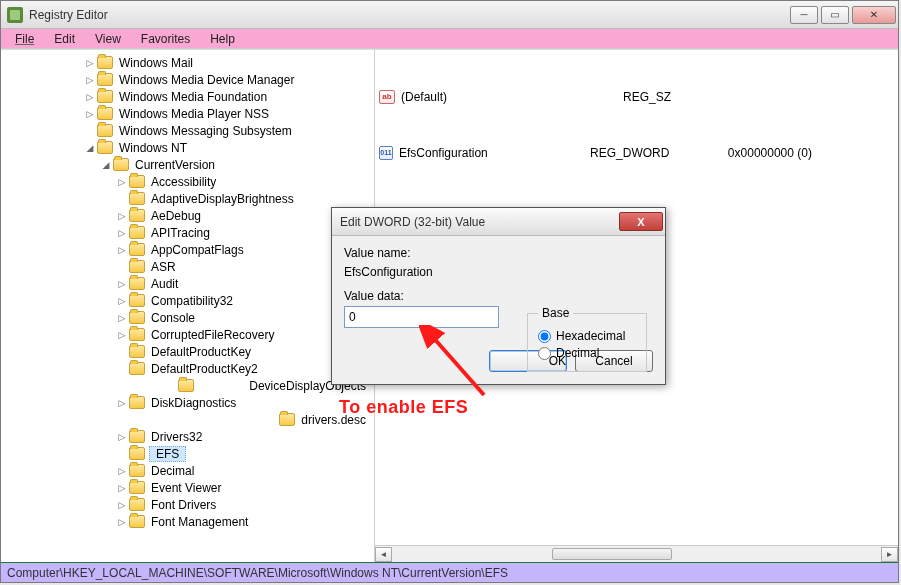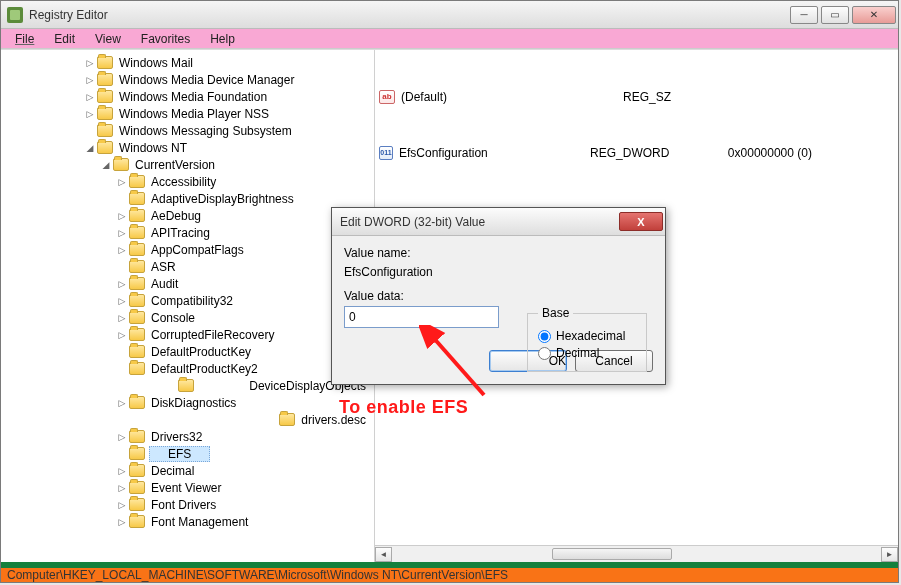--- a/index.html
+++ b/index.html
@@ -17,38 +17,38 @@
 .menubar { height:20px; background:#f9a8d4; display:flex; align-items:center; padding-left:6px; gap:4px; border-bottom:1px solid #ccc;}
 .menubar .menu { padding:2px 8px; color:#222; cursor:default;}
 
 .body-area { flex:1; display:flex; background:#fff; border-top:1px solid #ddd; position:relative; min-height:0;}
 .tree-pane { width:374px; border-right:1px solid #d0d0d0; overflow:hidden; position:relative; background:#fff;}
 .tree-inner { padding:4px 0 4px 4px; overflow-y:auto; height:100%;}
 .node { display:flex; align-items:center; height:17px; white-space:nowrap; padding-right:6px;}
 .node .tri { width:10px; text-align:center; color:#666; font-size:9px; cursor:default;}
 .node .folder { width:16px; height:13px; background:linear-gradient(#ffe8a0,#f7c948); border:1px solid #c7a33b; border-radius:2px; margin:0 4px 0 2px; position:relative;}
 .node .folder::before{content:"";position:absolute;top:-3px;left:0;width:6px;height:3px;background:#f7c948;border:1px solid #c7a33b;border-bottom:none;border-radius:2px 2px 0 0;}
-.node.sel .label { background:#cde8ff; border:1px dotted #7aa7d8; padding:0 18px;}
+.node.sel .label { background:#cde8ff; border:1px dotted #7aa7d8; padding:0 6px;}
 .node .label { padding:0 2px; color:#000;}
 
 .list-pane { flex:1; position:relative; background:#fff; overflow:hidden;}
 .list-header { display:flex; background:linear-gradient(#fcfcfc,#ececec); border-bottom:1px solid #d5d5d5; height:22px;}
 .list-header .col{ padding:3px 8px; border-right:1px solid #ddd; color:#333;}
 .list-body .row{ display:flex; align-items:center; height:18px; padding-left:4px;margin-top:38px;}
 .row .val-icon{ width:16px; height:14px; margin-right:4px; display:inline-block;}
 .icon-sz{ background:linear-gradient(#fff,#fce7e7); border:1px solid #c66; border-radius:2px; position:relative;}
 .icon-sz::after{content:"ab";position:absolute;inset:0;font-size:8px;color:#c33;text-align:center;line-height:11px;font-weight:bold;}
 .icon-dw{ background:linear-gradient(#fff,#e3ecf9); border:1px solid #5a7ec1; border-radius:2px; position:relative;}
 .icon-dw::after{content:"011";position:absolute;inset:0;font-size:7px;color:#2756a8;text-align:center;line-height:11px;font-weight:bold;}
 .row .cell{ padding:0 2px; color:#000; overflow:hidden; white-space:nowrap;}
 .hscroll { position:absolute; bottom:0; left:0; right:0; height:17px; background:#f0f0f0; border-top:1px solid #ccc; display:flex; align-items:center;}
 .hscroll .btn{ width:17px; height:15px; border:1px solid #aaa; background:linear-gradient(#fdfdfd,#e5e5e5); display:flex;align-items:center;justify-content:center;font-size:8px;color:#555;}
 .hscroll .thumb{ width:120px; height:12px; background:linear-gradient(#f5f5f5,#ddd); border:1px solid #aaa; border-radius:2px; margin-left:160px;}
 
-.statusbar { height:20px; background:#f97316; border-top:6px solid #15803d; display:flex; align-items:center; padding:0 6px; color:#333;}
+.statusbar { height:20px; background:#c4b5fd; border-top:1px solid #15803d; display:flex; align-items:center; padding:0 6px; color:#333;}
 
 
 .dialog { position:absolute; left:330px; top:206px; width:335px; background:#f0f0f0; border:1px solid #555; box-shadow:2px 2px 8px rgba(0,0,0,0.35);}
 .dlg-title{ height:28px; background:linear-gradient(#fcfcfc,#dedede); display:flex; align-items:center; padding:0 2px 0 8px; border-bottom:1px solid #bbb; color:#333;}
 .dlg-title .sp{flex:1;}
 .dlg-close{ width:44px; height:19px; background:linear-gradient(#e57470,#c1403b); border:1px solid #8c2d29; border-radius:2px; color:#fff; display:flex;align-items:center;justify-content:center; font-weight:bold; font-size:11px;}
 .dlg-body{ padding:10px 12px 12px; position:relative;}
 .dlg-body label{ color:#000; display:block; margin-bottom:3px;}
 .readonly{ background:#f0f0f0; padding:2px 0 10px; color:#000;}
 .dlg-input{ width:155px; height:22px; border:1px solid #7a9ccb; background:#fff; padding:2px 4px; color:#000;}

